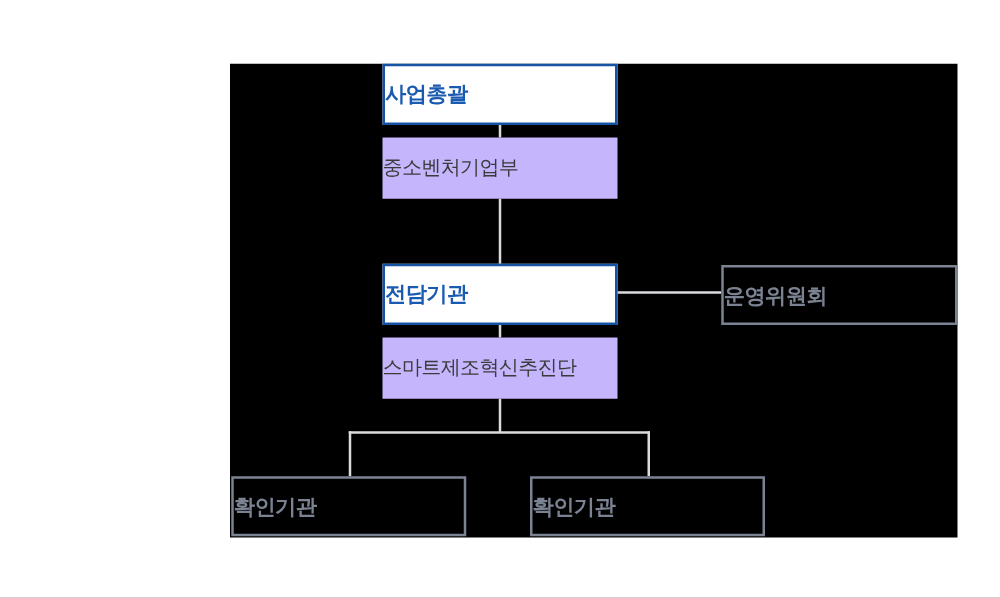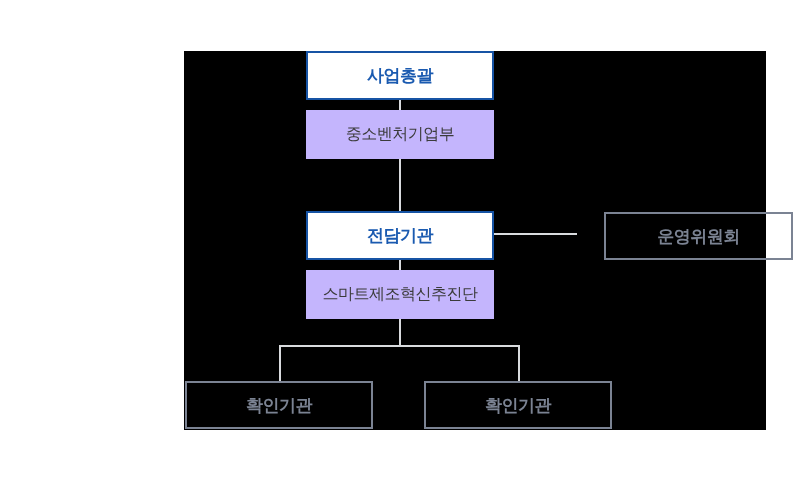--- a/index.html
+++ b/index.html
@@ -21,21 +21,20 @@
     top: 51px;
     width: 582px;
     height: 379px;
     background: #000000;
   }
   .node {
     position: absolute;
     box-sizing: border-box;
     display: flex;
     align-items: center;
-    justify-content: center;
     text-align: center;
     letter-spacing: -0.5px;
   }
   .node-primary {
     background: #ffffff;
     border: 2px solid #1653a4;
     color: #1a5ab0;
     font-size: 17px;
     font-weight: bold;
   }
@@ -55,21 +54,21 @@
   }
   .connector {
     position: absolute;
     background: #d9dbde;
   }
   
   #node-business-oversight { left: 306px; top: 51px;  width: 188px; height: 49px; }
   #node-ministry-smes      { left: 306px; top: 110px; width: 188px; height: 49px; }
   #node-dedicated-agency   { left: 306px; top: 211px; width: 188px; height: 49px; }
   #node-smart-innovation   { left: 306px; top: 270px; width: 188px; height: 49px; }
-  #node-steering-committee { left: 604px; top: 212px; width: 189px; height: 48px; }
+  #node-steering-committee { left: 577px; top: 212px; width: 189px; height: 48px; }
   #node-confirm-left       { left: 185px; top: 381px; width: 188px; height: 48px; }
   #node-confirm-right      { left: 424px; top: 381px; width: 188px; height: 48px; }
 
   #conn-v-oversight-ministry { left: 399px; top: 100px; width: 2px;   height: 10px; }
   #conn-v-ministry-agency    { left: 399px; top: 159px; width: 2px;   height: 52px; }
   #conn-v-agency-smart       { left: 399px; top: 260px; width: 2px;   height: 10px; }
   #conn-v-smart-branch       { left: 399px; top: 319px; width: 2px;   height: 27px; }
   #conn-h-branch             { left: 279px; top: 345px; width: 241px; height: 2px;  }
   #conn-v-branch-left        { left: 279px; top: 345px; width: 2px;   height: 36px; }
   #conn-v-branch-right       { left: 518px; top: 345px; width: 2px;   height: 36px; }

